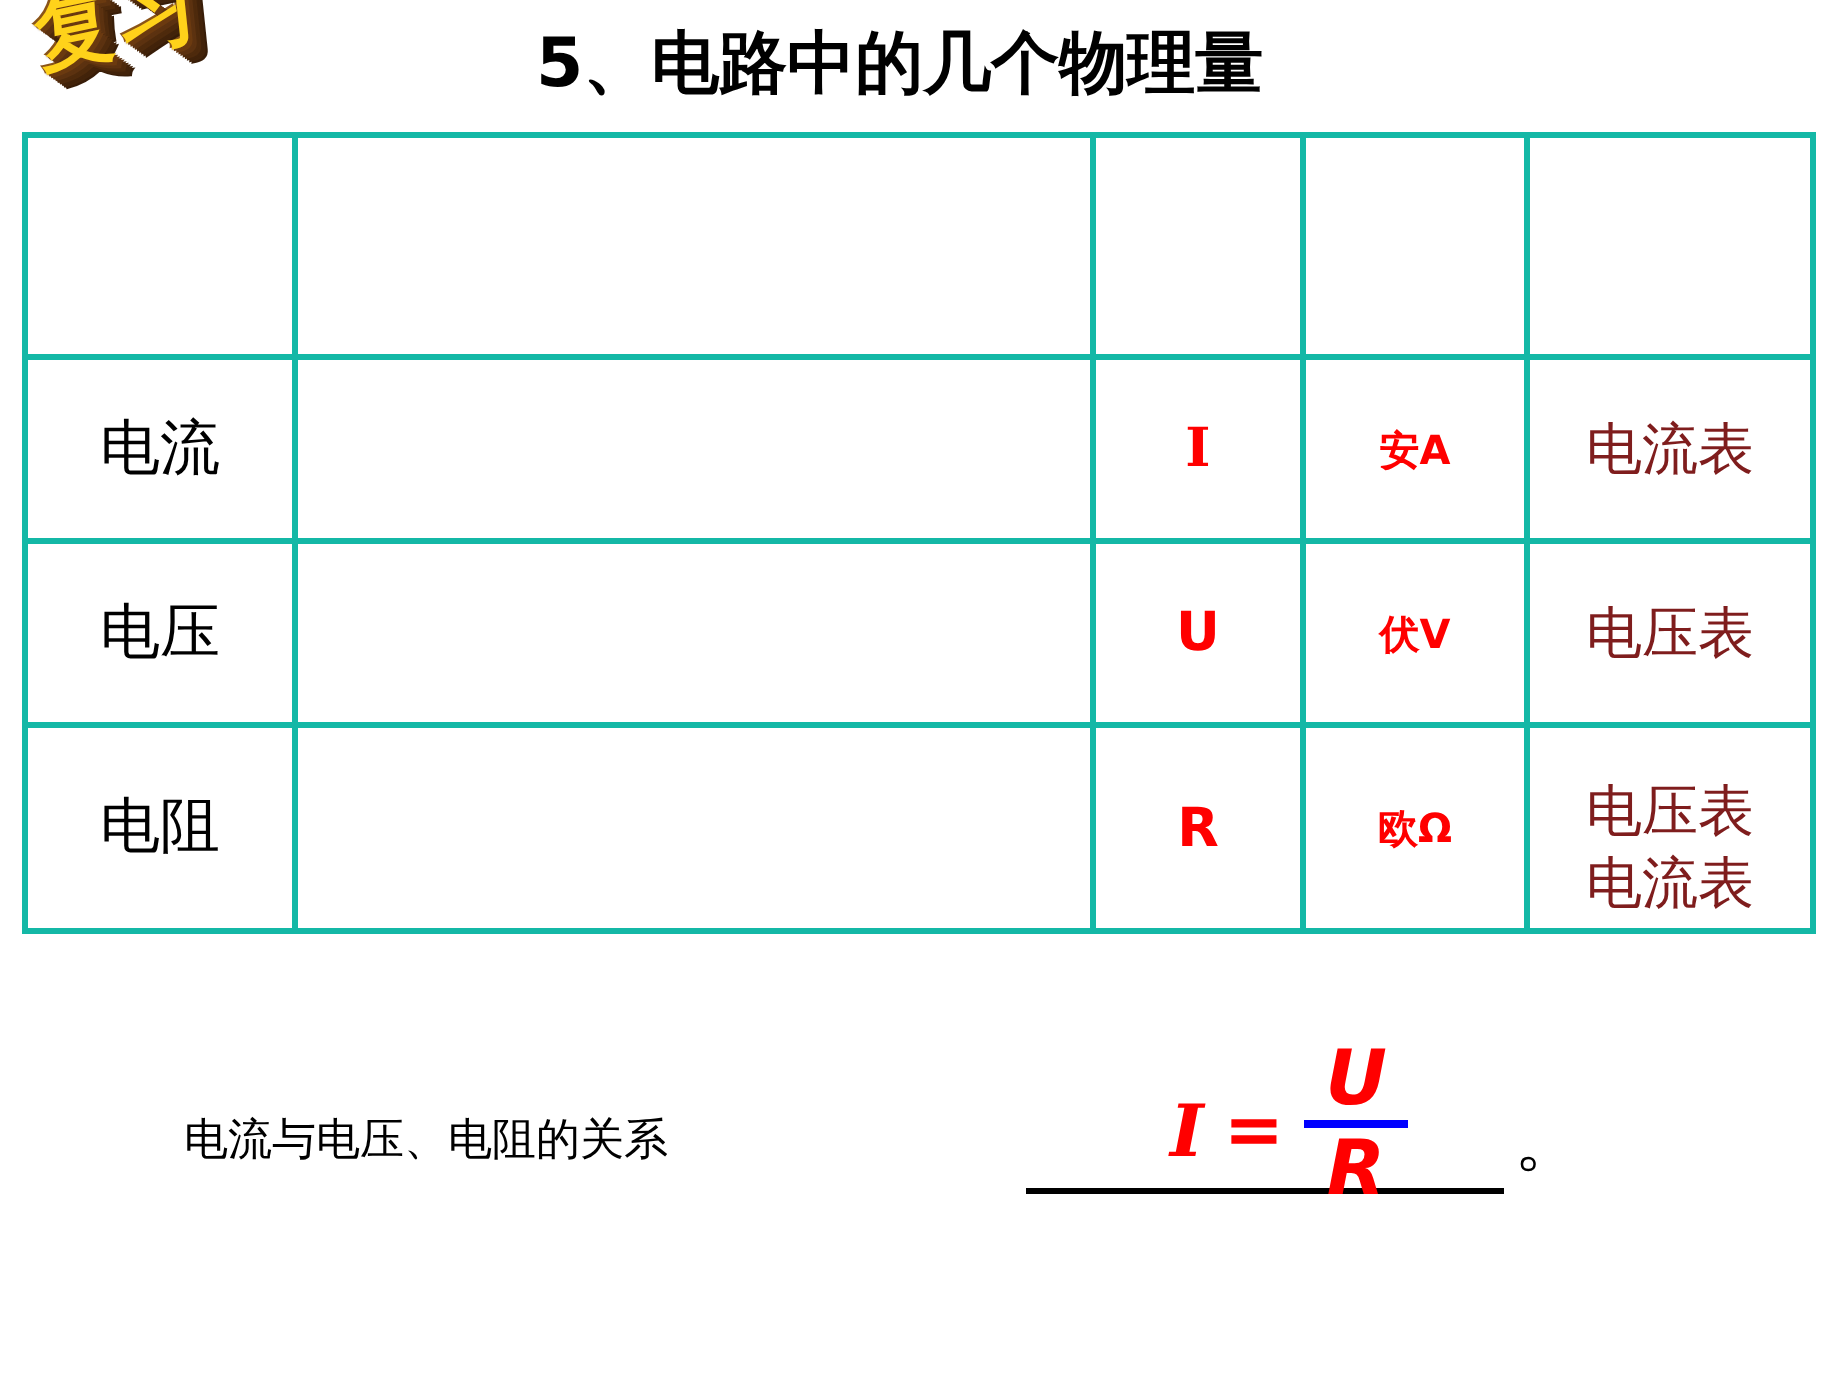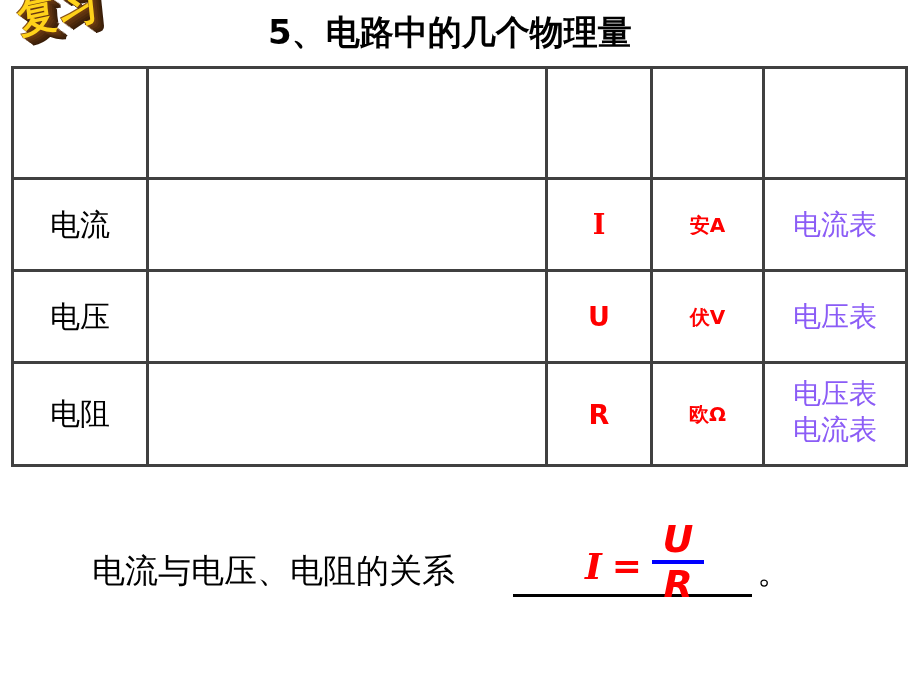--- a/index.html
+++ b/index.html
@@ -69,21 +69,21 @@
   .phys-table {
     position: absolute;
     left: 11px;
     top: 66px;
     width: 894px;
     height: 386px;
     border-collapse: collapse;
     table-layout: fixed;
   }
   .phys-table td {
-    border: 3px solid #404040;
+    border: 3px solid #14b8a6;
     padding: 0;
     vertical-align: middle;
     text-align: center;
     overflow: visible;
     position: relative;
   }
   .col-name   { width: 135px; }
   .col-def    { width: 399px; }
   .col-sym    { width: 105px; }
   .col-unit   { width: 112px; }
@@ -112,43 +112,44 @@
   .cell-unit {
     font-size: 20px;
     font-weight: bold;
     color: #FF0000;
     font-family: "DejaVu Sans", "Liberation Sans", sans-serif;
     line-height: 1;
     white-space: nowrap;
   }
   .cell-meter {
     font-size: 28px;
-    color: #8b5cf6;
-    font-family: "DejaVu Sans", "Liberation Sans", sans-serif;
-    line-height: 1;
-    white-space: nowrap;
+    color: #7f1d1d;
+    font-family: "DejaVu Sans", "Liberation Sans", sans-serif;
+    line-height: 1;
+    white-space: nowrap;
+    margin-top: 12px;
   }
   
   .meter-stack {
     position: absolute;
     left: 0;
     right: 0;
     top: 12px;
     line-height: 36px;
     text-align: center;
     z-index: 5;
   }
   .meter-stack span { display: block; }
 
   
   .relation {
     position: absolute;
     left: 92px;
     top: 548px;
-    font-size: 33px;
+    font-size: 22px;
     color: #000000;
     white-space: nowrap;
     font-family: "DejaVu Sans", "Liberation Sans", sans-serif;
     line-height: 46px;
   }
   .blank-line {
     position: absolute;
     left: 513px;
     top: 594px;
     width: 239px;

